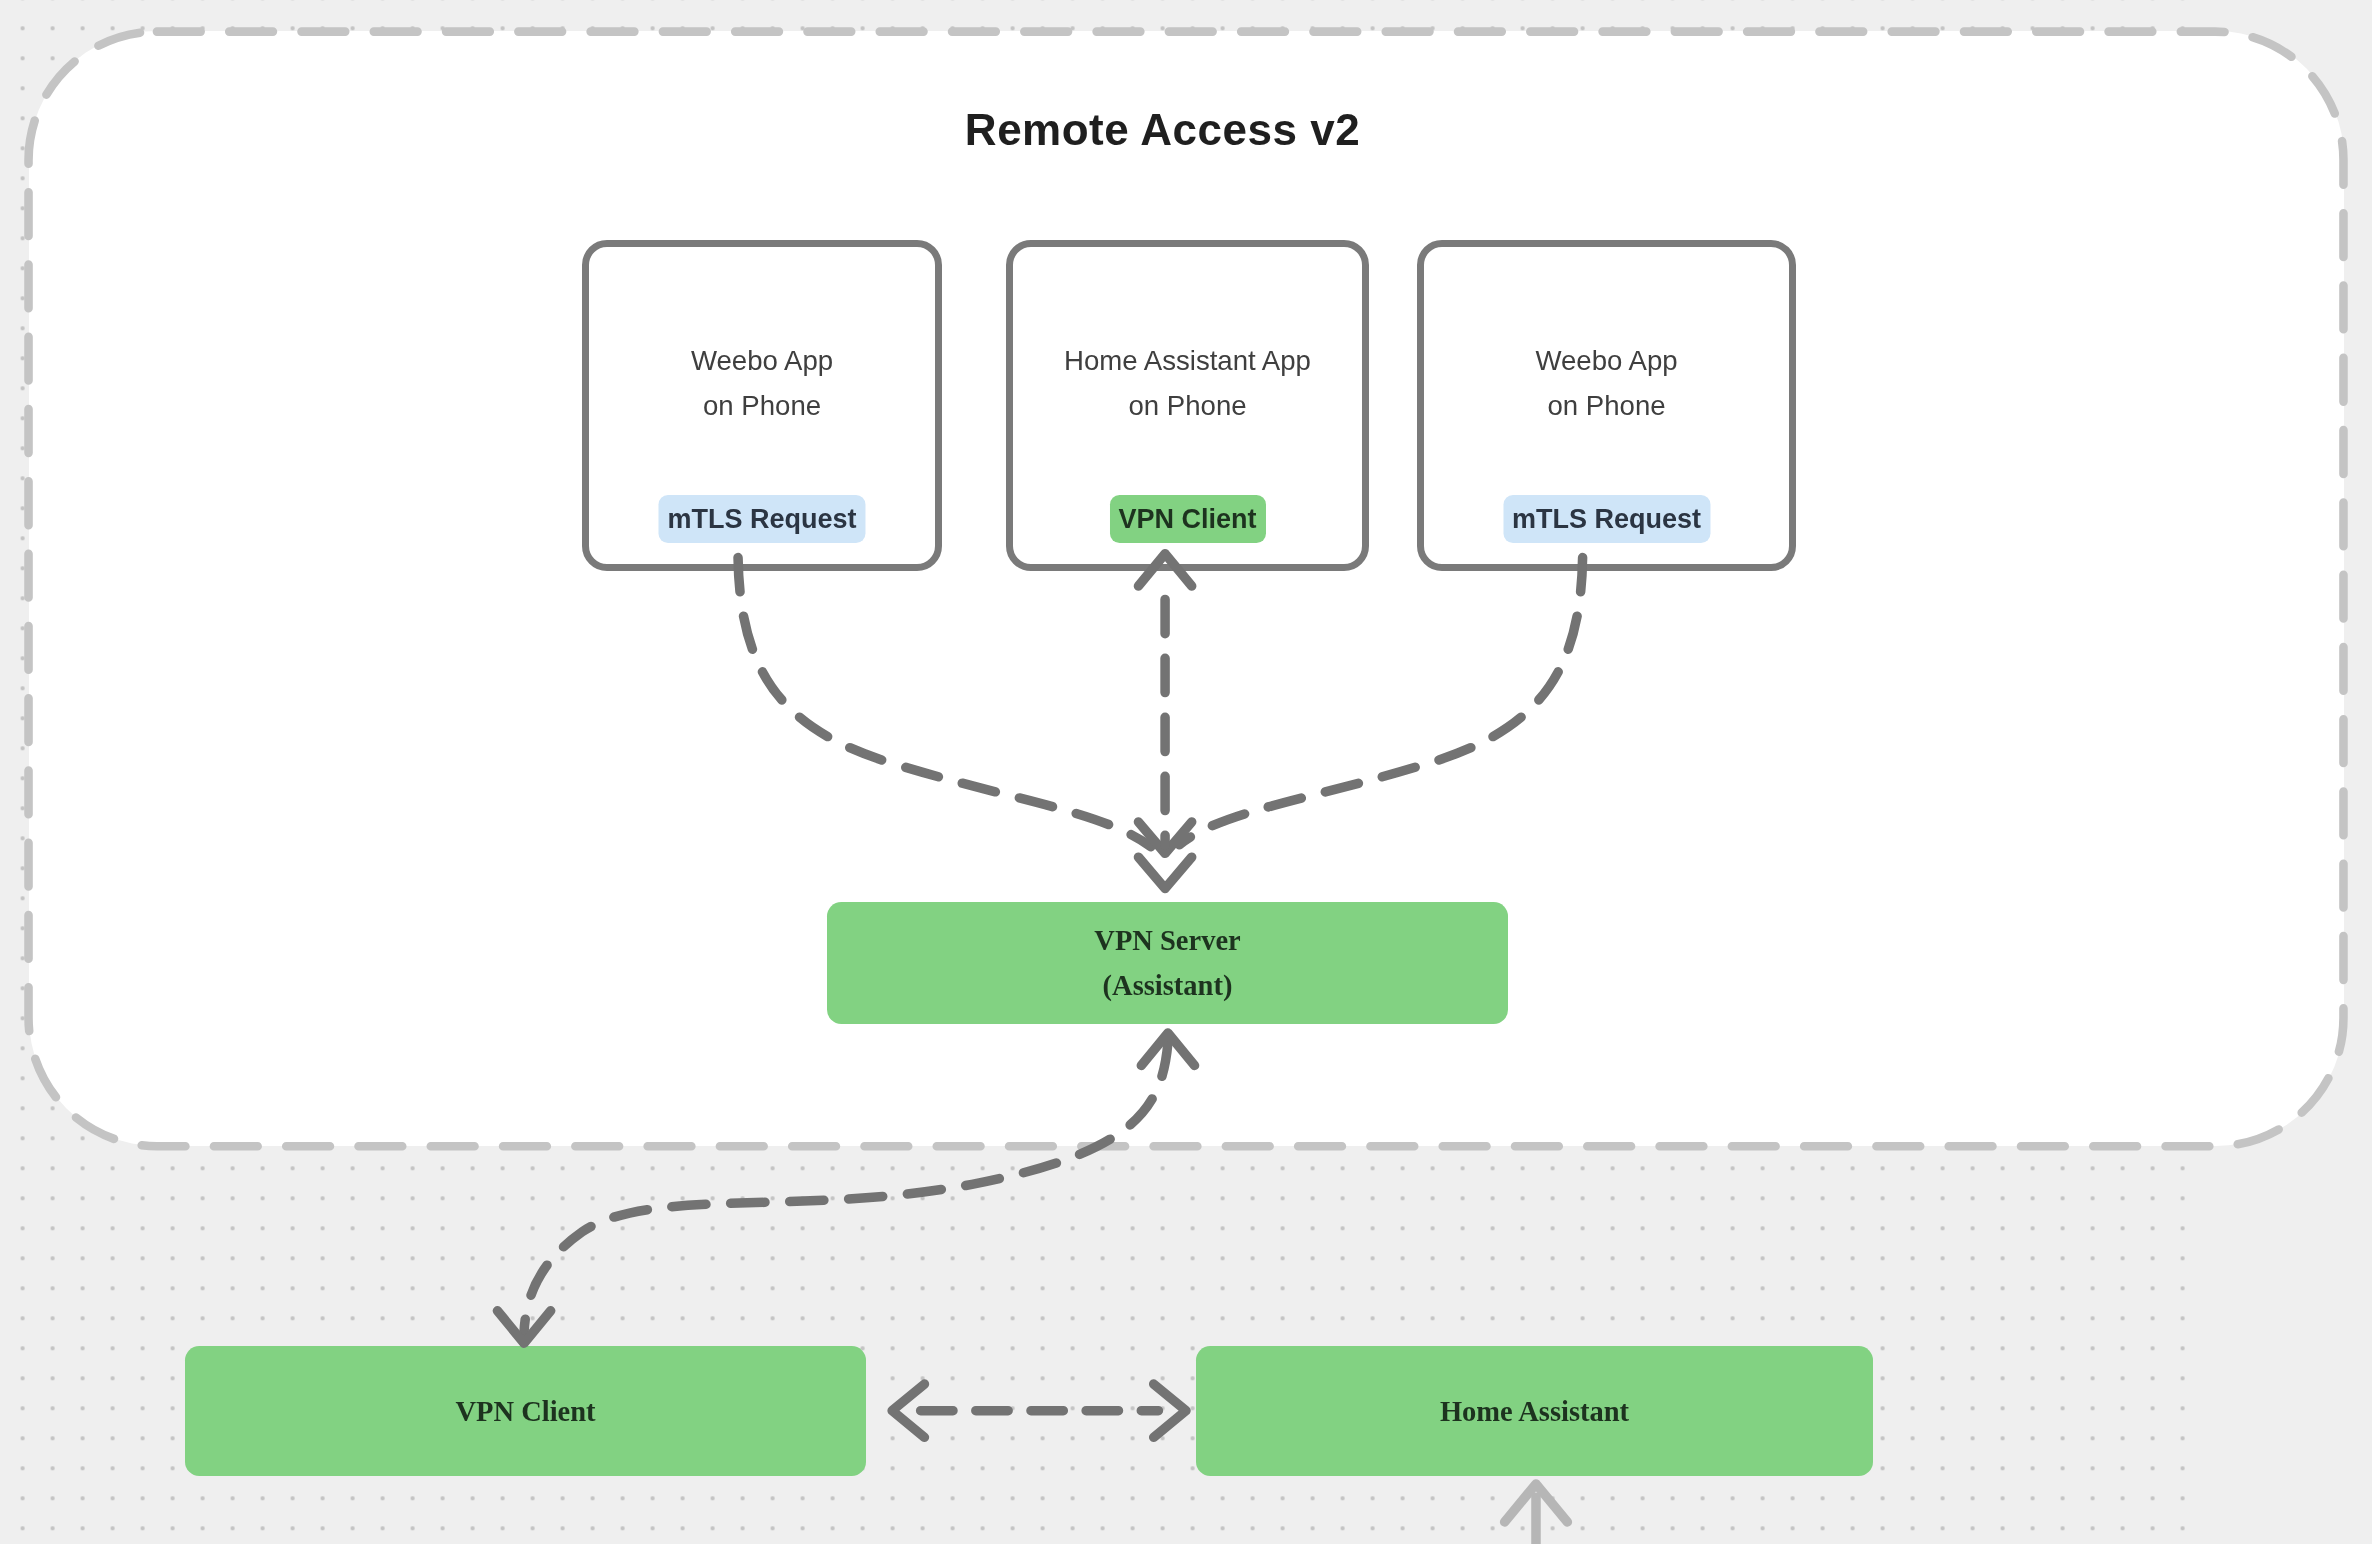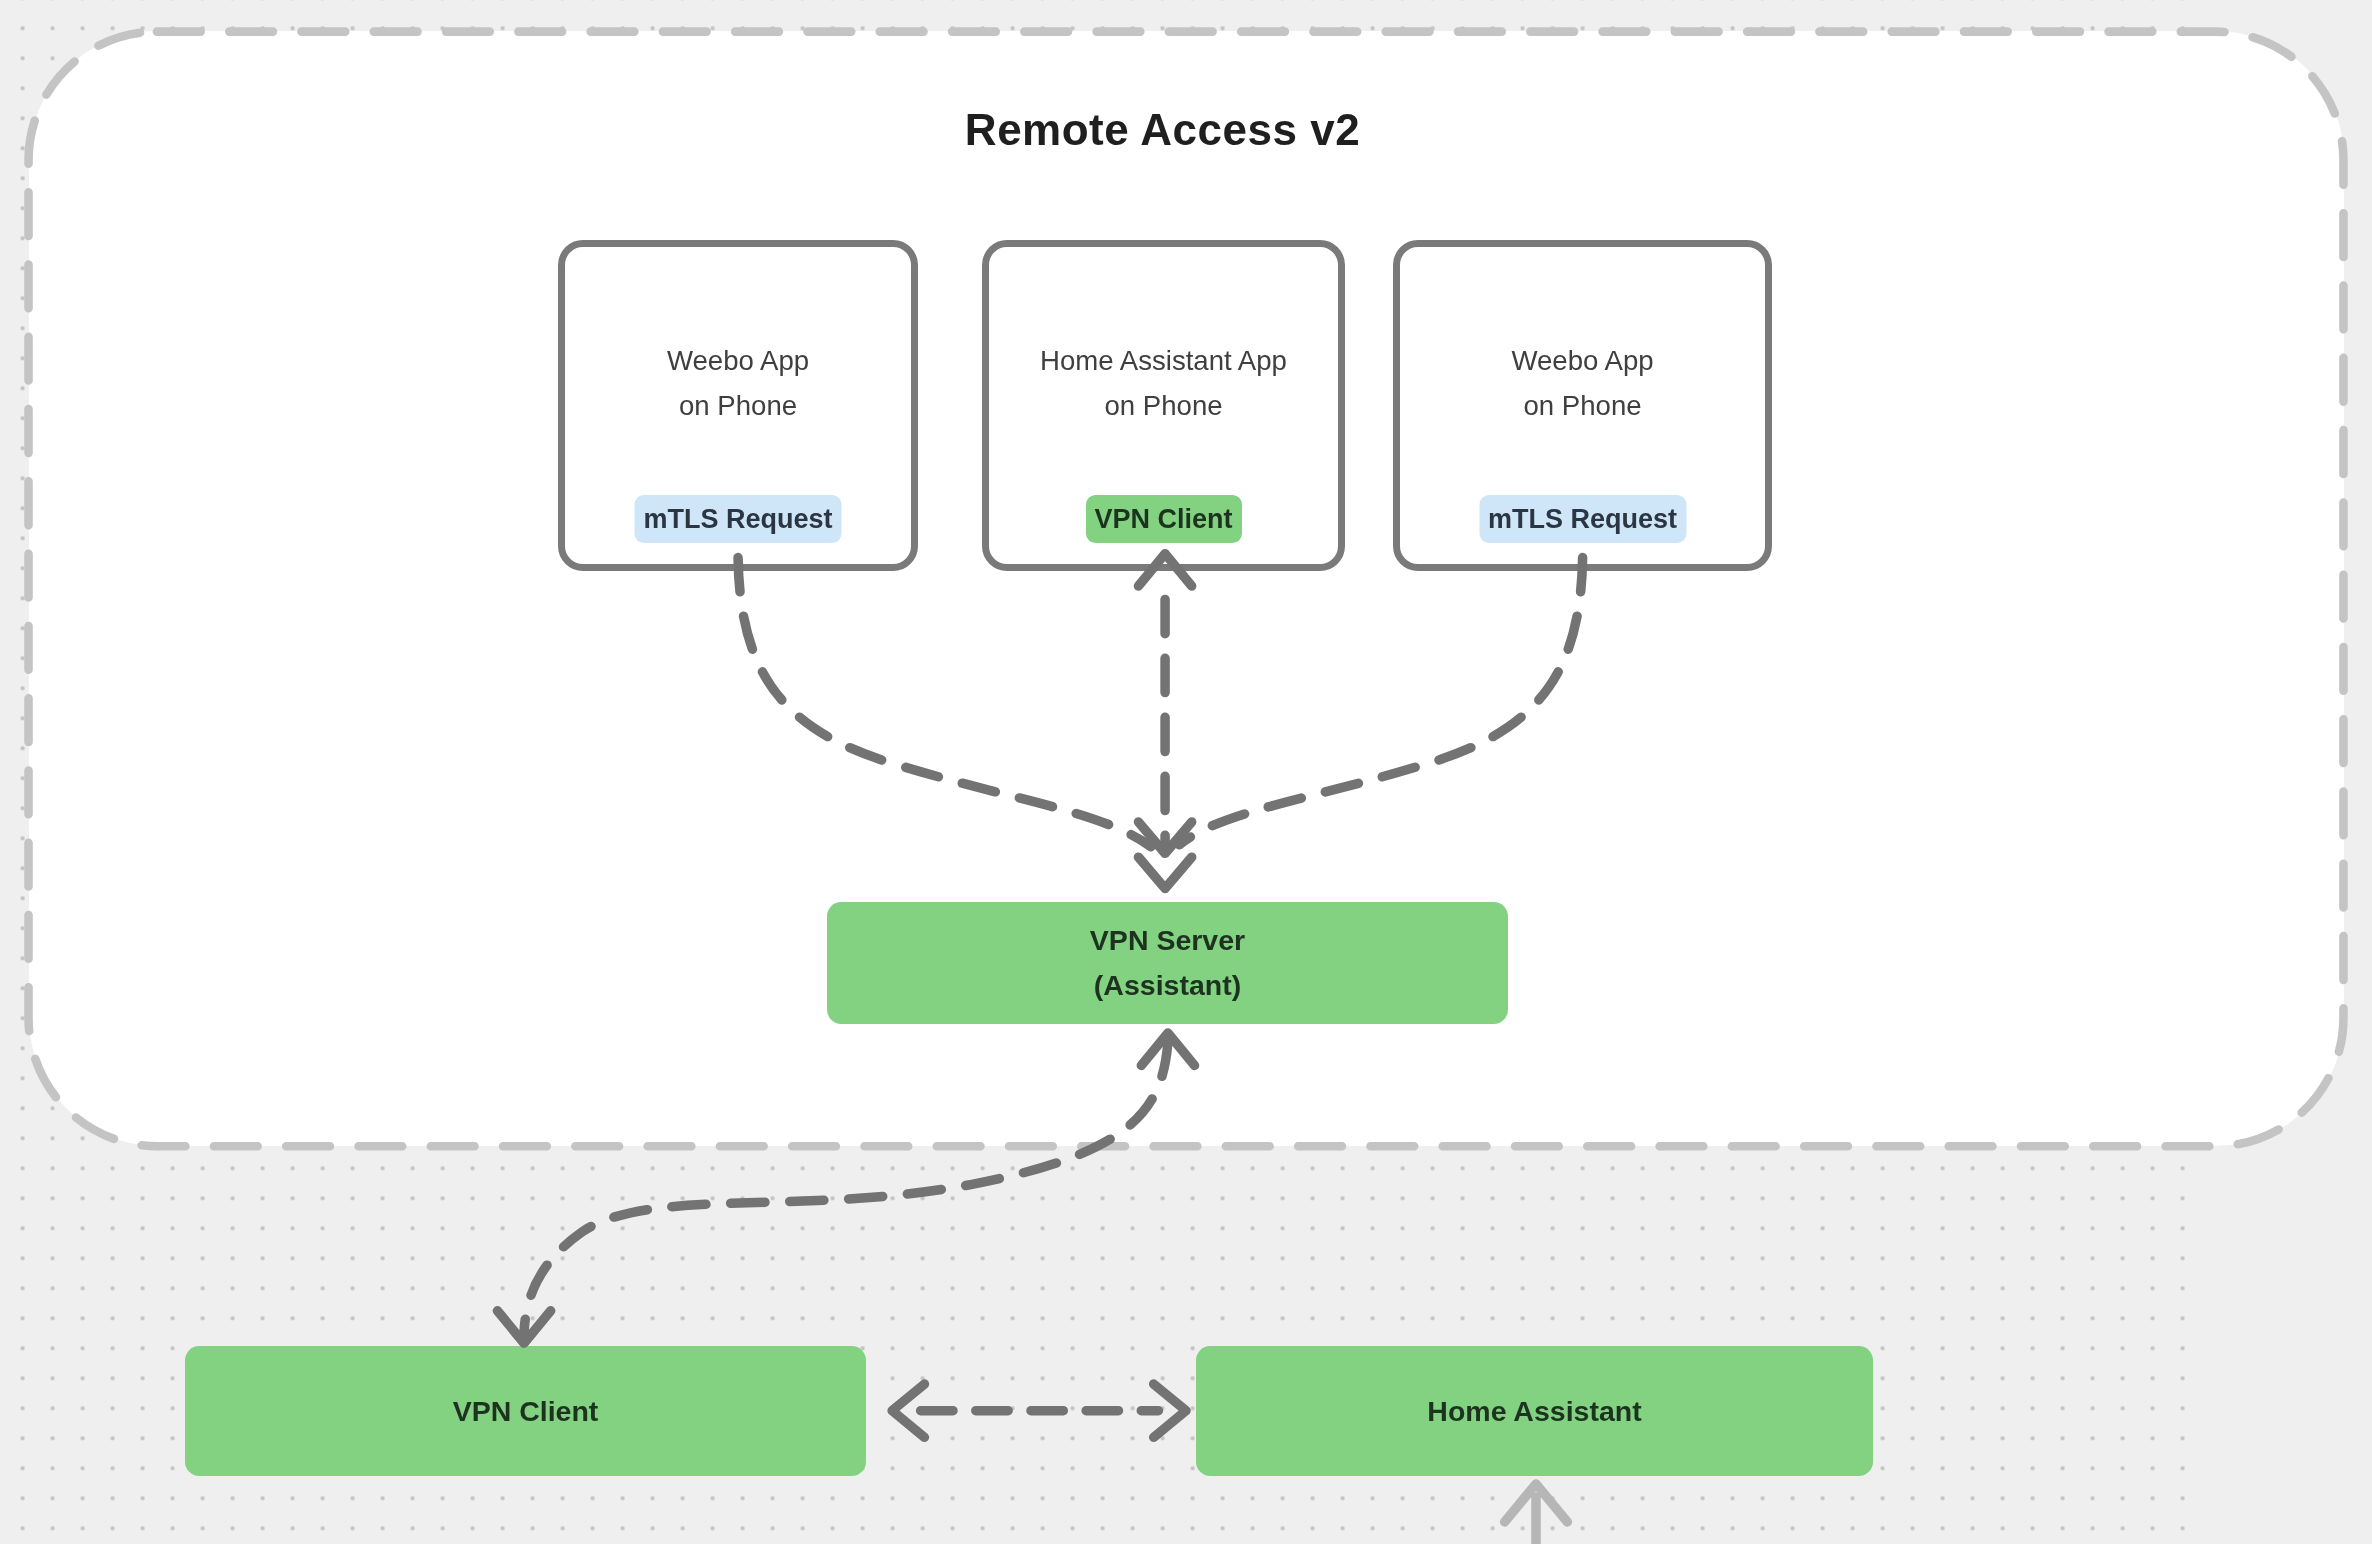--- a/index.html
+++ b/index.html
@@ -20,37 +20,37 @@
     position:absolute;left:28.5px;top:31px;width:2315px;height:1115px;
     background:#ffffff;border-radius:128px;
   }
   .diagram-title{
     position:absolute;left:687px;top:105px;width:951px;
     text-align:center;font-size:44px;font-weight:600;color:#1f1f1f;
     letter-spacing:0.5px;
   }
   .app-node{
     position:absolute;box-sizing:border-box;
-    background:#ffffff;border:7.6px solid #7a7a7a;border-radius:25px;
+    background:#ffffff;border:7.6px solid #7a7a7a;border-radius:25px;margin-left:24px;
   }
   .app-node .node-label{
     position:absolute;left:0;top:91px;width:100%;
     text-align:center;font-size:27.6px;line-height:45px;color:#3f3f3f;
   }
   .badge{
     position:absolute;left:50%;bottom:21px;transform:translateX(-50%);
     height:48px;line-height:48px;padding:0 9px;border-radius:9.5px;
     font-size:27px;font-weight:700;white-space:nowrap;
   }
   .badge-blue{background:#cfe5f8;color:#2b3543;}
   .badge-green{background:#82d282;color:#1d331f;}
   .green-node{
     position:absolute;box-sizing:border-box;background:#82d282;border-radius:14.3px;
     display:flex;flex-direction:column;align-items:center;justify-content:center;
-    color:#1d331f;font-weight:700;
+    color:#1d331f;font-weight:700;font-family:Liberation Serif, serif;
   }
   .green-node .gn-line{font-size:28.5px;line-height:45px;text-align:center;}
   svg.overlay{position:absolute;left:0;top:0;pointer-events:none;}
 </style>
 </head>
 <body>
 
 <div class="canvas">
 
   <div class="group-container"></div>

